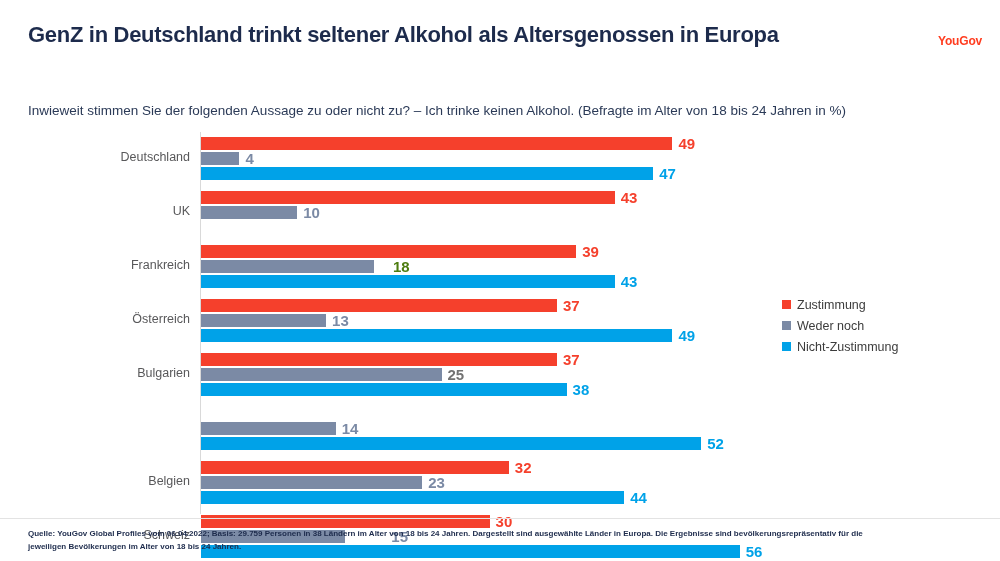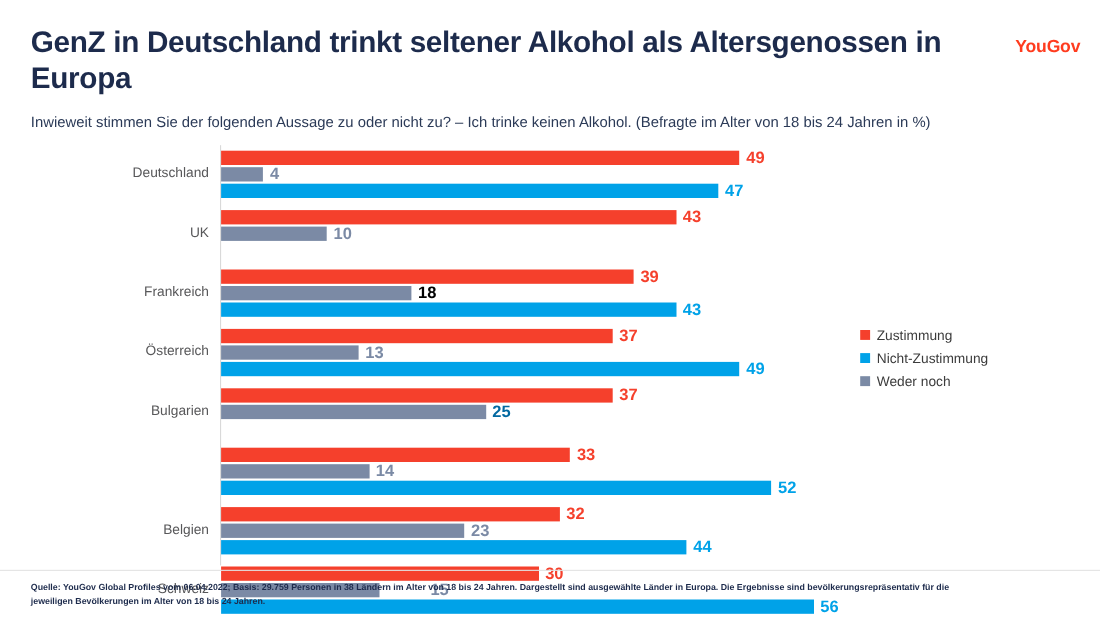--- a/index.html
+++ b/index.html
@@ -16,33 +16,33 @@
   }
 
   
   .header {
     position: absolute;
     left: 28px;
     top: 22px;
     right: 10px;
   }
   .title {
-    font-size: 27px;
+    font-size: 22px;
     font-weight: bold;
     color: #1d2b4c;
     letter-spacing: -0.3px;
     line-height: 1.22;
     width: 880px;
     margin: 0;
   }
   .brand {
     position: absolute;
     right: 8px;
     top: 12px;
-    font-size: 16px;
+    font-size: 12px;
     font-weight: bold;
     color: #ff3c1f;
     letter-spacing: -0.2px;
   }
   .subtitle {
     position: absolute;
     left: 28px;
     top: 103px;
     font-size: 13.5px;
     color: #2b3a57;
@@ -187,21 +187,21 @@
         </div>
       </div>
       <div class="group" style="top: 112px;">
         <div class="cat-label">Frankreich</div>
         <div class="bar-row r0" style="width: 435.18px; text-decoration: underline;">
           <div class="bar" title="Zustimmung: 39" style="width: 375.18px; background: rgb(245, 64, 44);"></div>
           <div class="bar-val" style="left: 381.18px; color: rgb(245, 64, 44);">39</div>
         </div>
         <div class="bar-row r1" style="width: 233.16px;">
           <div class="bar" title="Weder noch: 18" style="width: 173.16px; background: rgb(123, 138, 165);"></div>
-          <div class="bar-val" style="left: 179px; color: #000000;">18</div>
+          <div class="bar-val" style="left: 192px; color: #4d7c0f;">18</div>
         </div>
         <div class="bar-row r2" style="width: 473.66px;">
           <div class="bar" title="Nicht-Zustimmung: 43" style="width: 413.66px; background: rgb(0, 162, 232);"></div>
           <div class="bar-val" style="left: 419.66px; color: rgb(0, 162, 232);">43</div>
         </div>
       </div>
       <div class="group" style="top: 166px;">
         <div class="cat-label">Österreich</div>
         <div class="bar-row r0" style="width: 415.94px;">
           <div class="bar" title="Zustimmung: 37" style="width: 355.94px; background: rgb(245, 64, 44);"></div>
@@ -217,28 +217,28 @@
         </div>
       </div>
       <div class="group" style="top: 220px;">
         <div class="cat-label">Bulgarien</div>
         <div class="bar-row r0" style="width: 415.94px;">
           <div class="bar" title="Zustimmung: 37" style="width: 355.94px; background: rgb(245, 64, 44);"></div>
           <div class="bar-val" style="left: 361.94px; color: rgb(245, 64, 44);">37</div>
         </div>
         <div class="bar-row r1" style="width: 300.5px;">
           <div class="bar" title="Weder noch: 25" style="width: 240.5px; background: rgb(123, 138, 165);"></div>
-          <div class="bar-val" style="left: 246.5px; color: #0369a1;">25</div>
+          <div class="bar-val" style="left: 246.5px; color: #737373;">25</div>
+        </div>
+        <div class="bar-row r2" style="width: 425.56px;">
+          <div class="bar" title="Nicht-Zustimmung: 38" style="width: 365.56px; background: rgb(0, 162, 232);"></div>
+          <div class="bar-val" style="left: 371.56px; color: rgb(0, 162, 232);">38</div>
         </div>
       </div>
       <div class="group" style="top: 274px;">
-        <div class="bar-row r0" style="width: 377.46px;">
-          <div class="bar" title="Zustimmung: 33" style="width: 317.46px; background: rgb(245, 64, 44);"></div>
-          <div class="bar-val" style="left: 323.46px; color: rgb(245, 64, 44);">33</div>
-        </div>
         <div class="bar-row r1" style="width: 194.68px;">
           <div class="bar" title="Weder noch: 14" style="width: 134.68px; background: rgb(123, 138, 165);"></div>
           <div class="bar-val" style="left: 140.68px; color: rgb(123, 138, 165);">14</div>
         </div>
         <div class="bar-row r2" style="width: 560.24px;">
           <div class="bar" title="Nicht-Zustimmung: 52" style="width: 500.24px; background: rgb(0, 162, 232);"></div>
           <div class="bar-val" style="left: 506.24px; color: rgb(0, 162, 232);">52</div>
         </div>
       </div>
       <div class="group" style="top: 328px;">
@@ -273,23 +273,23 @@
       </div>
     </div>
 </div>
 
 <div class="legend">
   <div class="legend-item">
     <span class="legend-swatch" style="background: rgb(245, 64, 44);"></span>
     <span class="legend-label">Zustimmung</span>
   </div>
   <div class="legend-item">
+    <span class="legend-swatch" style="background: rgb(123, 138, 165);"></span>
+    <span class="legend-label">Weder noch</span>
+  </div>
+  <div class="legend-item">
     <span class="legend-swatch" style="background: rgb(0, 162, 232);"></span>
     <span class="legend-label">Nicht-Zustimmung</span>
   </div>
-  <div class="legend-item">
-    <span class="legend-swatch" style="background: rgb(123, 138, 165);"></span>
-    <span class="legend-label">Weder noch</span>
-  </div>
 </div>
 
 <div class="footer-rule"></div>
 <div class="footer">Quelle: YouGov Global Profiles vom 06.04.2022; Basis: 29.759 Personen in 38 Ländern im Alter von 18 bis 24 Jahren. Dargestellt sind ausgewählte Länder in Europa. Die Ergebnisse sind bevölkerungsrepräsentativ für die jeweiligen Bevölkerungen im Alter von 18 bis 24 Jahren.</div>
 
 </body></html>

